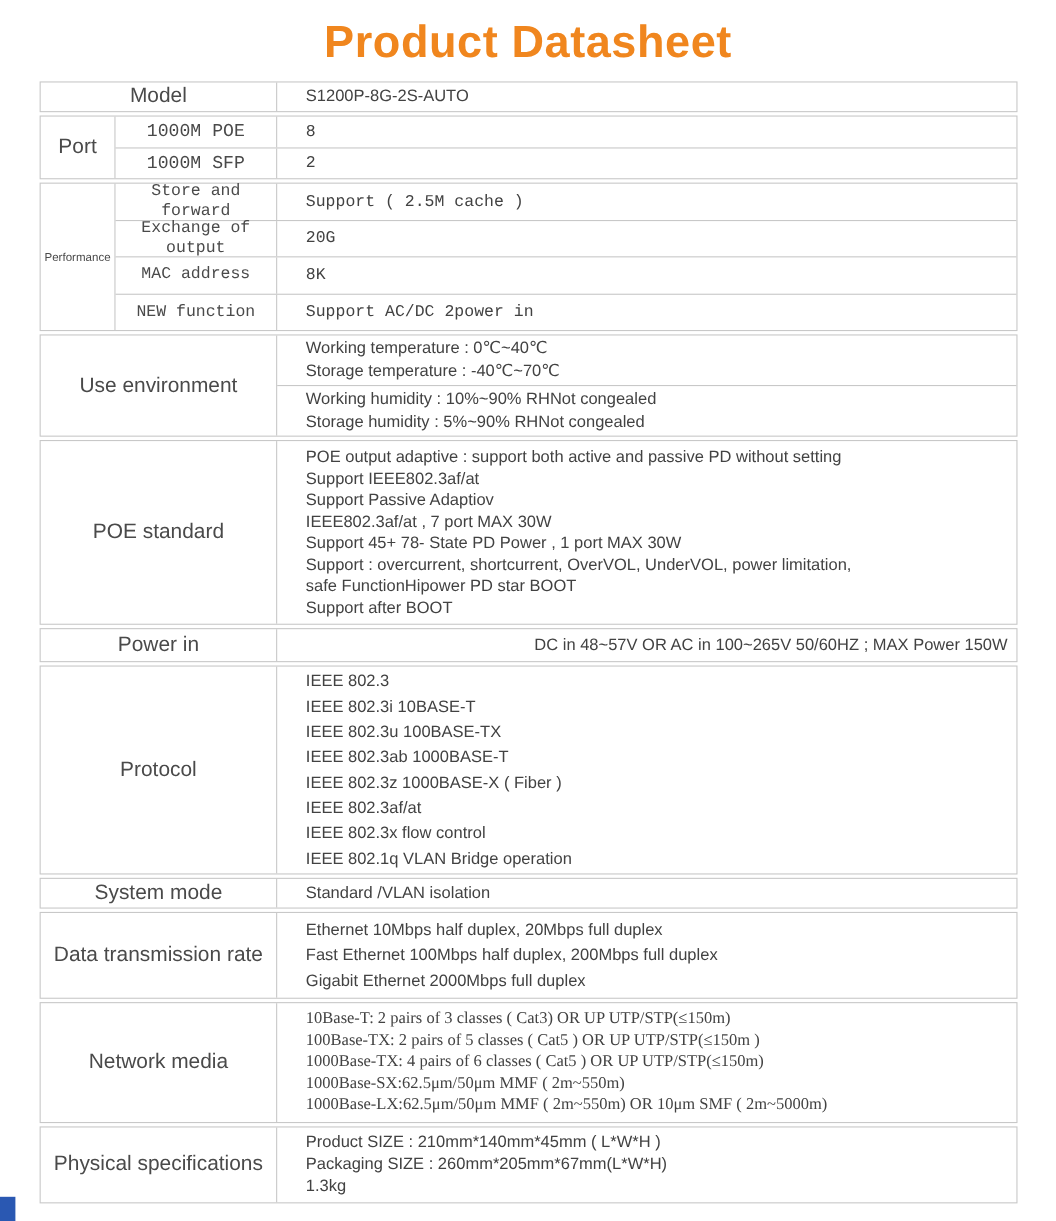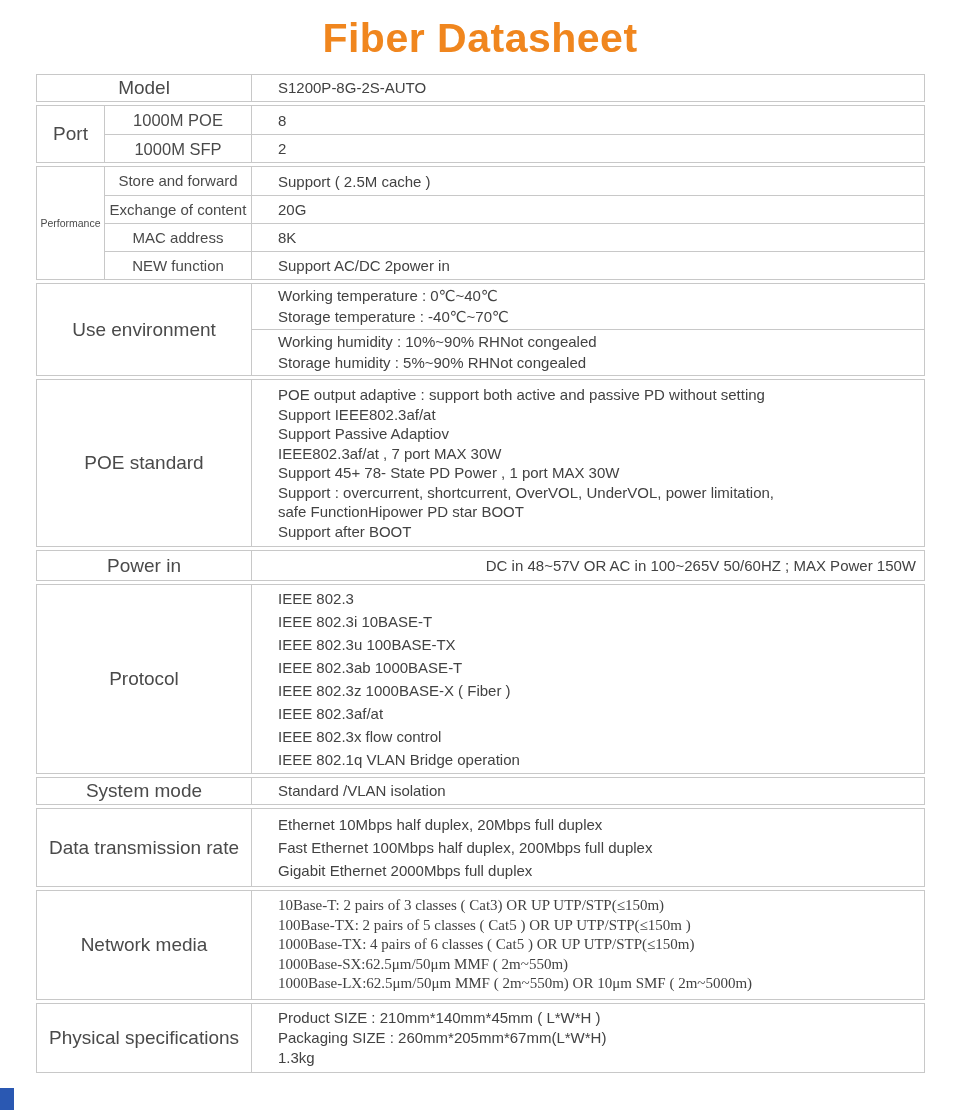--- a/index.html
+++ b/index.html
@@ -25,21 +25,21 @@
   
   .lab {
     display: flex; align-items: center; justify-content: center;
     color: #4a4a4a; font-size: 19px; text-align: center;
     border-right: 1px solid #c8c8c8;
     flex-shrink: 0; line-height: 18px; padding: 2px;
   }
   .lab-wide { width: 215px; }
   .lab-narrow { width: 68px; }
   .rows { flex: 1; display: flex; flex-direction: column; }
-  .grow-row { display: flex; flex: 1; min-height: 28px; }
+  .grow-row { display: flex; flex: 1; min-height: 28px; font-family: Liberation Mono, monospace; }
   .grow-row + .grow-row { border-top: 1px solid #c8c8c8; }
   .sub {
     width: 147px; flex-shrink: 0;
     display: flex; align-items: center; justify-content: center;
     border-right: 1px solid #c8c8c8;
     color: #4a4a4a; font-size: 16px; line-height: 18px; text-align: center;
     padding: 1px;
   }
   .gval {
     flex: 1; display: flex; align-items: center;
@@ -78,21 +78,21 @@
 
   .corner-mark {
     position: absolute; left: 0; bottom: 0;
     width: 14px; height: 22px;
   }
 </style>
 </head>
 <body>
 
 <div class="title-wrap" data-name="page-header">
-  <h1 class="page-title" data-name="page-title" style="color: rgb(240, 134, 30);">Fiber Datasheet</h1>
+  <h1 class="page-title" data-name="page-title" style="color: rgb(240, 134, 30);">Product Datasheet</h1>
 </div>
 
 <div class="spec-table" data-name="spec-table">
     <div class="sec" data-name="section-model">
       <div class="lab lab-wide" data-name="row-label">Model</div>
       <div class="vcol" data-name="cell-value">
         <div class="line" data-name="cell-value-line">S1200P-8G-2S-AUTO</div>
       </div>
     </div>
     <div class="sec" data-name="section-port">
@@ -109,21 +109,21 @@
       </div>
     </div>
     <div class="sec" data-name="section-performance">
       <div class="lab lab-narrow" data-name="row-group-label">Performance</div>
       <div class="rows" data-name="row-group-rows">
         <div class="grow-row" data-name="table-row">
           <div class="sub" data-name="row-sublabel">Store and forward</div>
           <div class="gval" data-name="cell-value">Support ( 2.5M cache )</div>
         </div>
         <div class="grow-row" data-name="table-row">
-          <div class="sub" data-name="row-sublabel">Exchange of content</div>
+          <div class="sub" data-name="row-sublabel">Exchange of output</div>
           <div class="gval" data-name="cell-value">20G</div>
         </div>
         <div class="grow-row" data-name="table-row">
           <div class="sub" data-name="row-sublabel">MAC address</div>
           <div class="gval" data-name="cell-value">8K</div>
         </div>
         <div class="grow-row" data-name="table-row">
           <div class="sub" data-name="row-sublabel">NEW function</div>
           <div class="gval" data-name="cell-value">Support AC/DC 2power in</div>
         </div>

